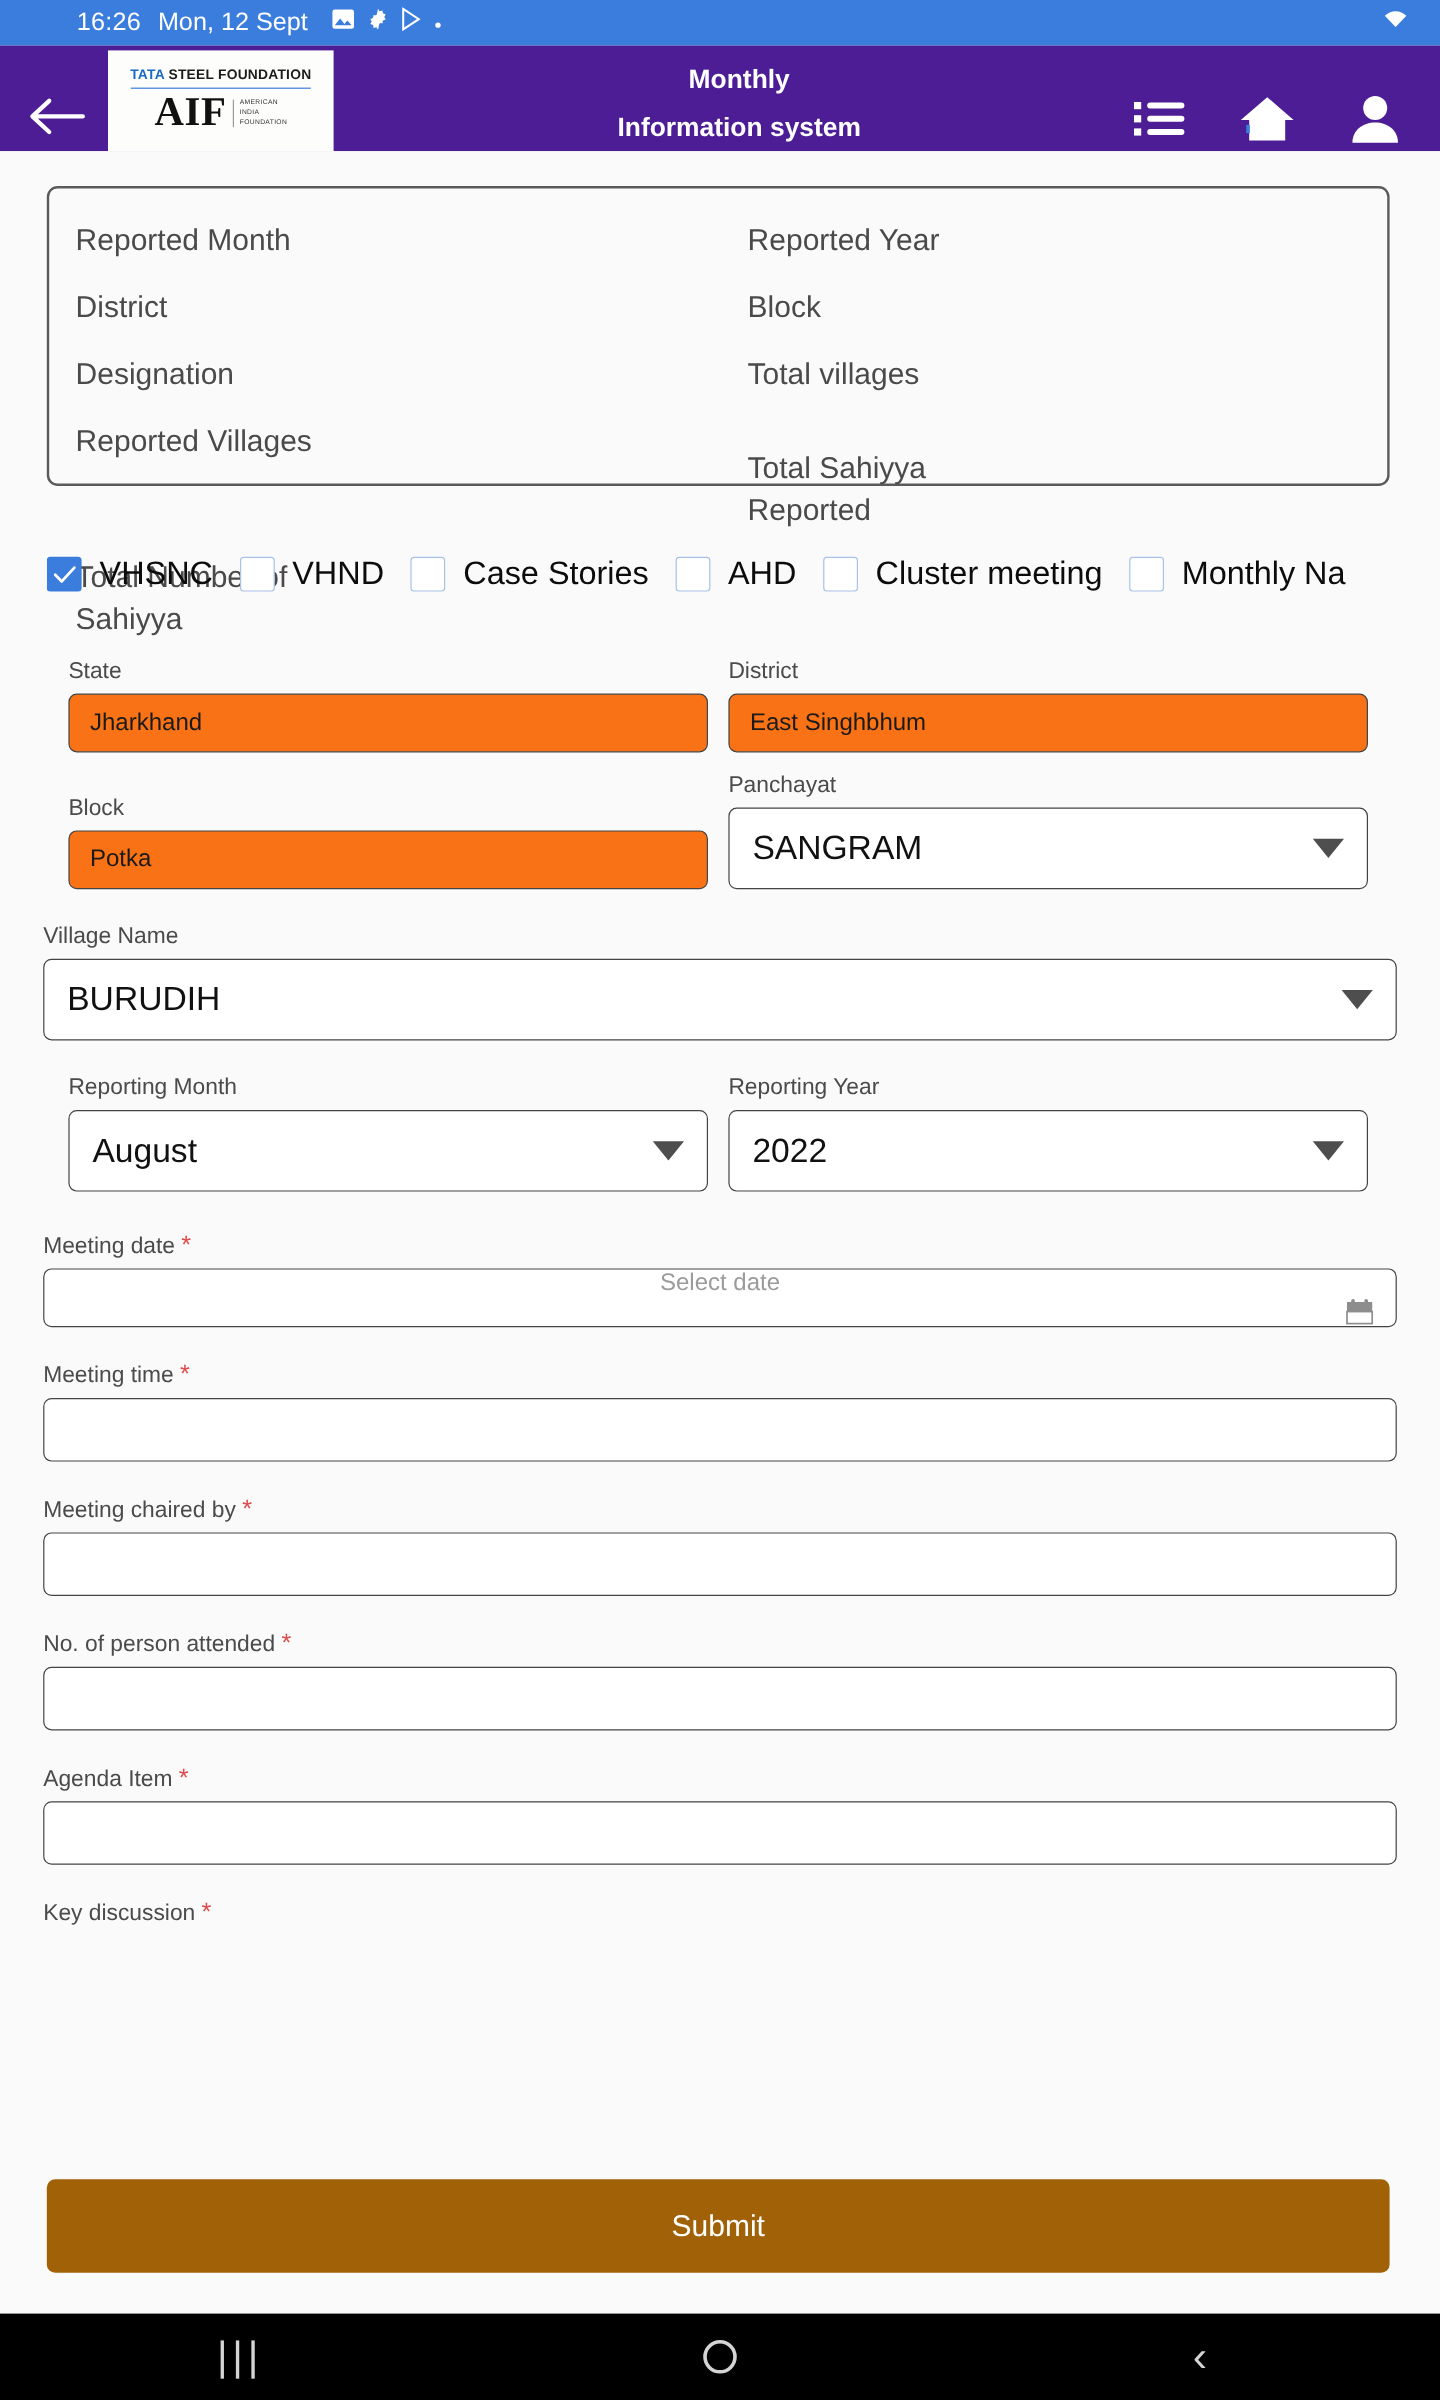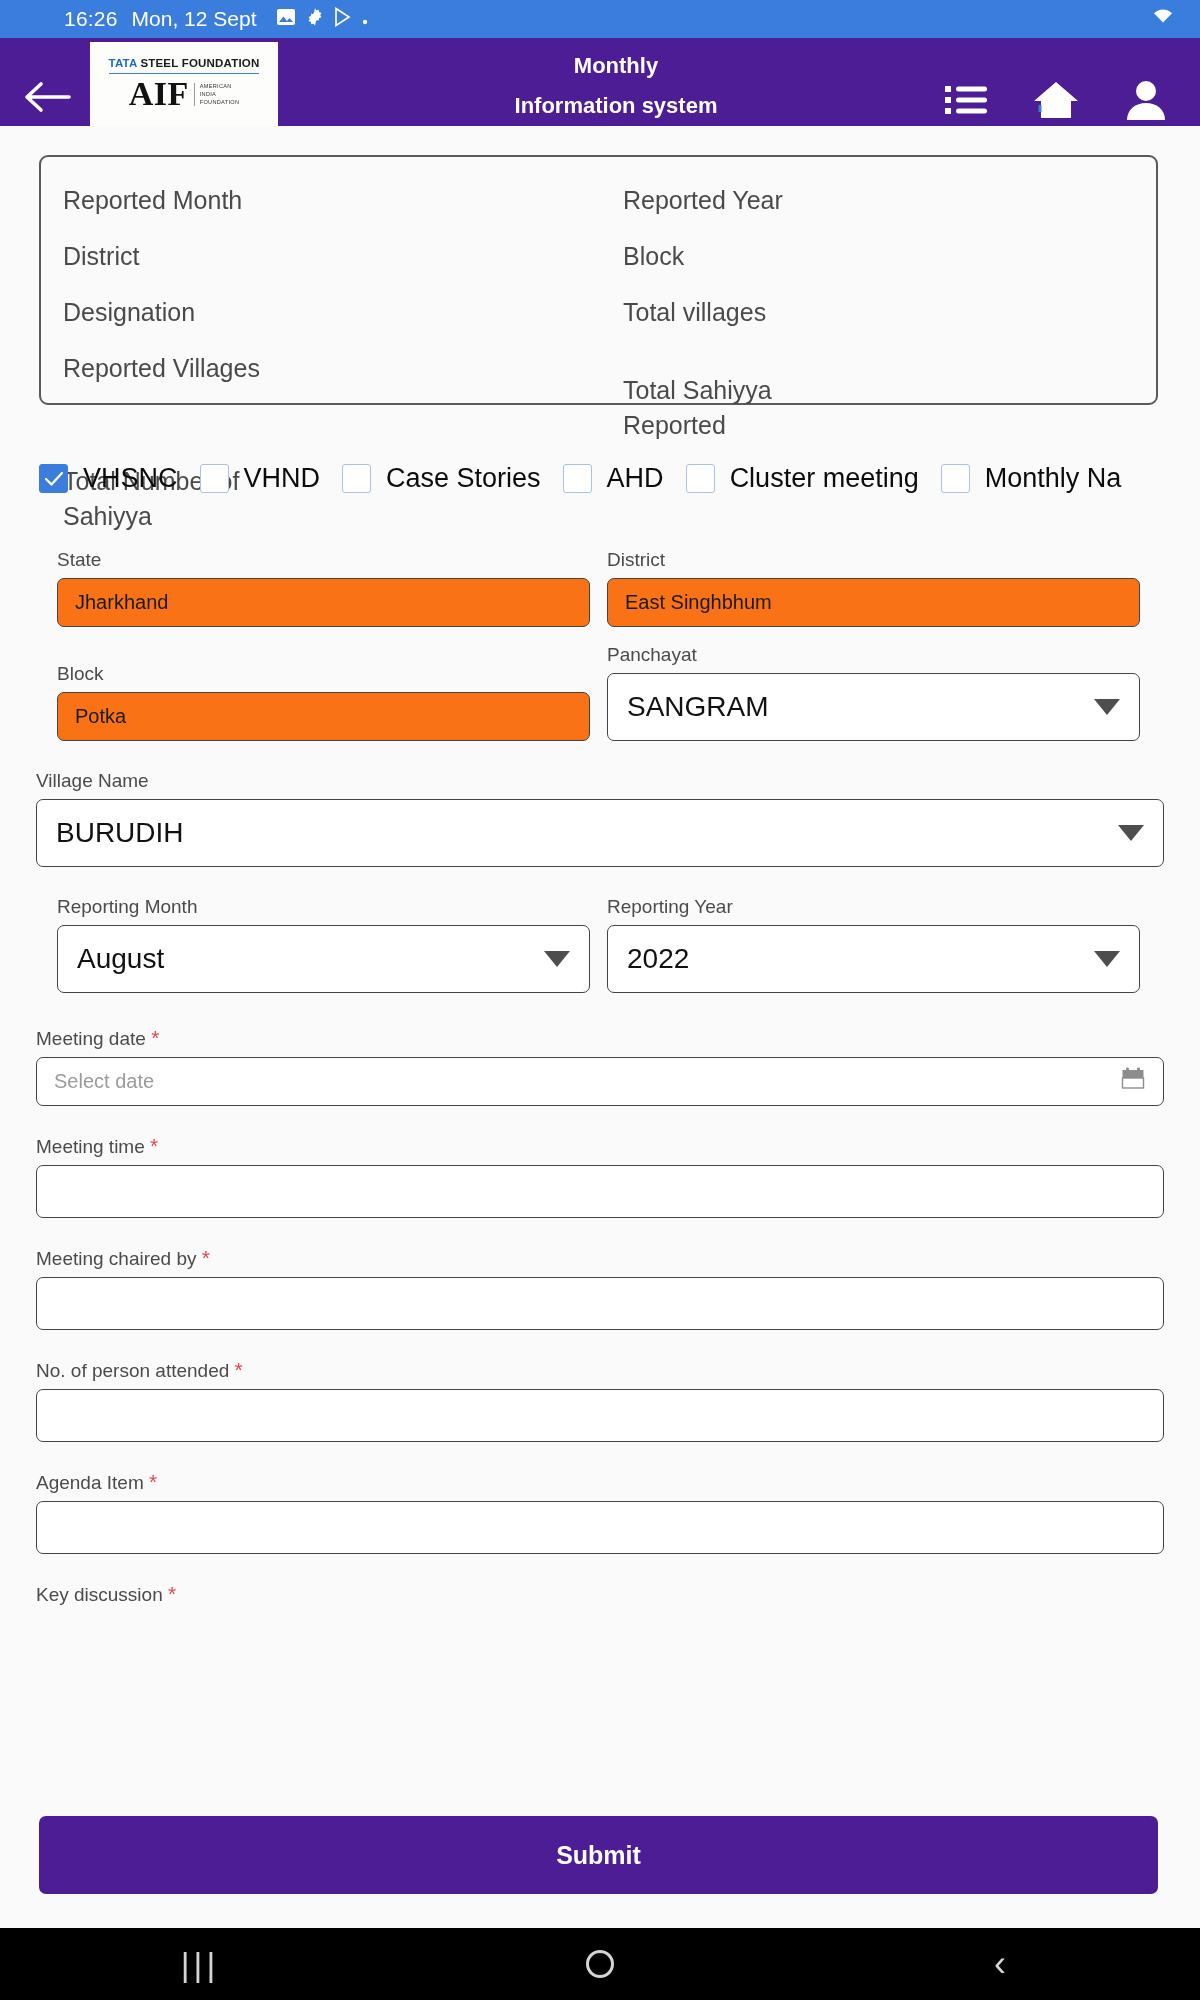--- a/index.html
+++ b/index.html
@@ -85,34 +85,34 @@
   .sel-field {
     height: 68px; border: 1.8px solid #444; border-radius: 7px; background: #ffffff;
     display: flex; align-items: center; padding: 0 19px; font-size: 28px; color: #111;
   }
   .sel-field .caret { margin-left: auto; width: 0; height: 0;
     border-left: 13px solid transparent; border-right: 13px solid transparent; border-top: 16px solid #4e4e4e; }
   .in-field {
     height: 49px; border: 1.8px solid #444; border-radius: 7px; background: #ffffff;
     display: flex; align-items: center; padding: 0 17px; font-size: 20px; color: #1a1a1a;
   }
-  .in-field.ph { color: #9b9b9b; }
+  .in-field.ph { color: #9b9b9b; flex-direction: column; }
   .in-tall {
     height: 53px; border: 1.8px solid #444; border-radius: 7px; background: #ffffff;
     display: flex; align-items: center; padding: 0 17px; font-size: 20px; color: #1a1a1a;
   }
   .cal-ic { margin-left: auto; }
   .gap-sm { height: 14px; }
   .gap-md { height: 26px; }
   .gap-lg { height: 31px; }
 
   .submitbtn {
     position: absolute; top: 1690px; left: 39px; width: 1119px; height: 78px;
-    background: #4c1d95; border-radius: 7px; display: flex; align-items: center; justify-content: center;
-    color: #ffffff; font-size: 25px; font-weight: bold;
+    background: #a16207; border-radius: 7px; display: flex; align-items: center; justify-content: center;
+    color: #ffffff; font-size: 25px; font-weight: normal;
   }
 
   .navbar {
     position: absolute; bottom: 0; left: 0; width: 1200px; height: 72px;
     background: #000000; display: flex; align-items: center; justify-content: space-around;
   }
   .nav-btn { width: 140px; height: 72px; display: flex; align-items: center; justify-content: center; }
   .nav-recents { color: #d4d4d4; font-size: 34px; letter-spacing: 4px; }
   .nav-home { width: 28px; height: 28px; border: 3px solid #d4d4d4; border-radius: 50%; }
   .nav-back { color: #d4d4d4; font-size: 36px; }

